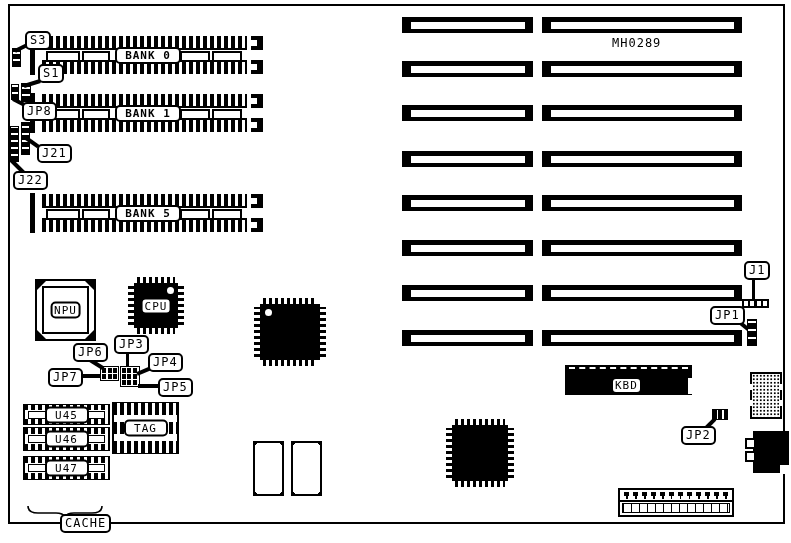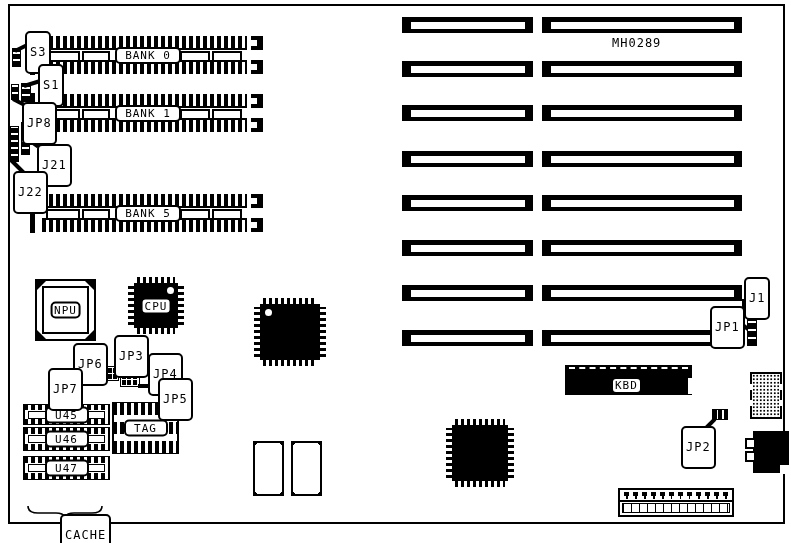--- a/index.html
+++ b/index.html
@@ -3,30 +3,30 @@
 <meta charset="utf-8">
 <style>
   html,body{margin:0;padding:0;background:#fff;}
   #stage{position:relative;width:791px;height:543px;background:#fff;overflow:hidden;
          font-family:"DejaVu Sans Mono", monospace;color:#000;}
   .abs{position:absolute;}
   .board{position:absolute;left:8px;top:4px;width:773px;height:516px;border:2px solid #000;}
 
   
   .callout{position:absolute;background:#fff;border:2px solid #000;border-radius:5px;
-           font-size:12px;line-height:15px;letter-spacing:1px;padding:12px 3px;z-index:30;white-space:nowrap;}
+           font-size:12px;line-height:15px;letter-spacing:1px;padding:0 3px;z-index:30;white-space:nowrap;}
   .ptr{position:absolute;background:#000;height:4px;transform-origin:0 50%;z-index:29;}
   .ptrv{position:absolute;background:#000;width:3px;z-index:29;}
 
   
   .chip-label{position:absolute;background:#fff;border:2px solid #000;border-radius:5px;
               font-size:11px;line-height:13px;letter-spacing:1px;padding:0 2px;z-index:6;text-align:center;}
 
   
-  .simm{position:absolute;left:30px;width:233px;height:40px;}
+  .simm{position:absolute;left:30px;width:233px;height:40px;font-weight:bold;}
   .simm-endL{position:absolute;left:0;top:0;width:5px;height:100%;background:#000;}
   .simm-teeth{position:absolute;left:12px;right:16px;height:12px;
               background:repeating-linear-gradient(90deg,#000 0 4px,#fff 4px 7px);}
   .simm-top{top:1px;border-bottom:2px solid #000;}
   .simm-bot{bottom:1px;border-top:2px solid #000;}
   .simm-bar{position:absolute;height:8px;top:16px;border:2px solid #000;background:#fff;}
   .hook{position:absolute;right:0;width:12px;height:14px;background:#000;}
   .hook::after{content:"";position:absolute;left:0;top:4px;width:6px;height:6px;background:#fff;}
   .hk-t{top:1px}.hk-b{bottom:1px}
   .bank-label{left:85px;top:12px;width:58px;}
@@ -279,21 +279,21 @@
     <div class="uband" style="bottom:12px;height:7px"></div>
     <div class="chip-label u-label">TAG</div>
   </div>
 
   <svg class="abs" style="left:26px;top:504px;z-index:28" width="78" height="14">
     <path d="M2,2 Q2,9 12,9 L30,9 Q37,9 39,13 Q41,9 48,9 L66,9 Q76,9 76,2" fill="none" stroke="#000" stroke-width="1.6"></path>
   </svg>
   <div class="callout" style="left:60px;top:514px">CACHE</div>
 
   <div class="j1con"></div>
-  <div class="callout" style="left:744px;top:277px">J1</div>
+  <div class="callout" style="left:744px;top:261px">J1</div>
   <div class="ptrv" style="left:752px;top:278px;height:21px"></div>
 
   <div class="jp1con"></div>
   <div class="callout" style="left:710px;top:306px">JP1</div>
   <div class="ptr" style="left:738px;top:319px;width:13px;transform:rotate(39deg)"></div>
 
   <div class="jp2con"></div>
   <div class="callout" style="left:681px;top:426px">JP2</div>
   <div class="ptr" style="left:705px;top:427px;width:14px;transform:rotate(-45deg)"></div>
 

